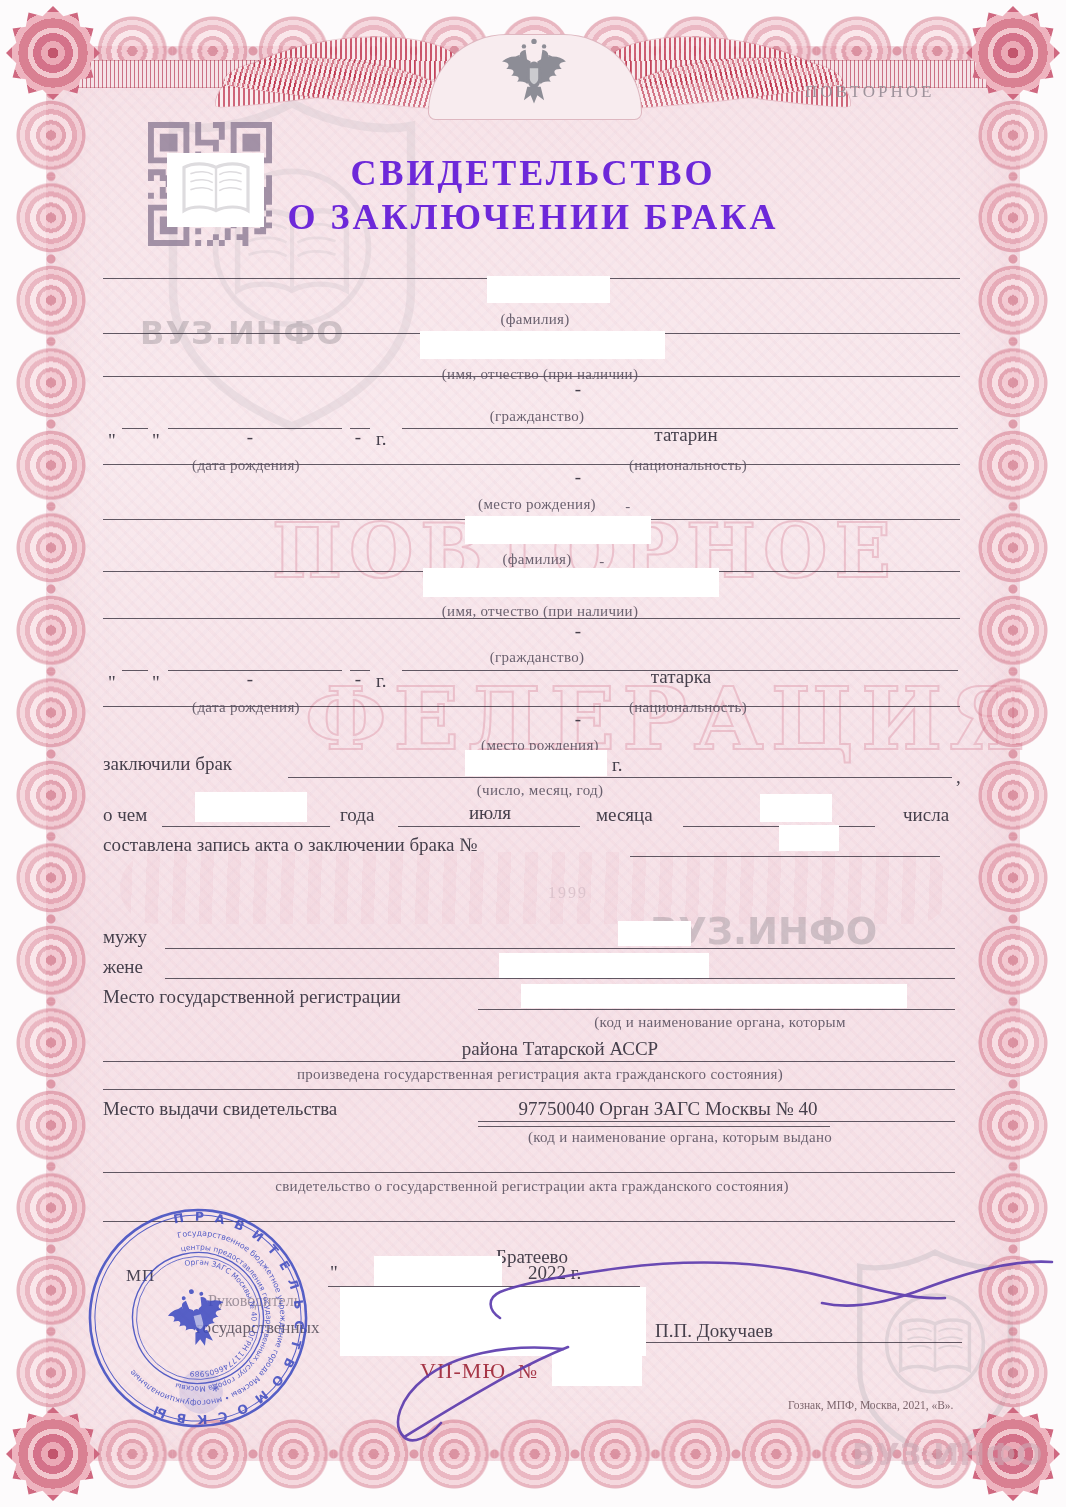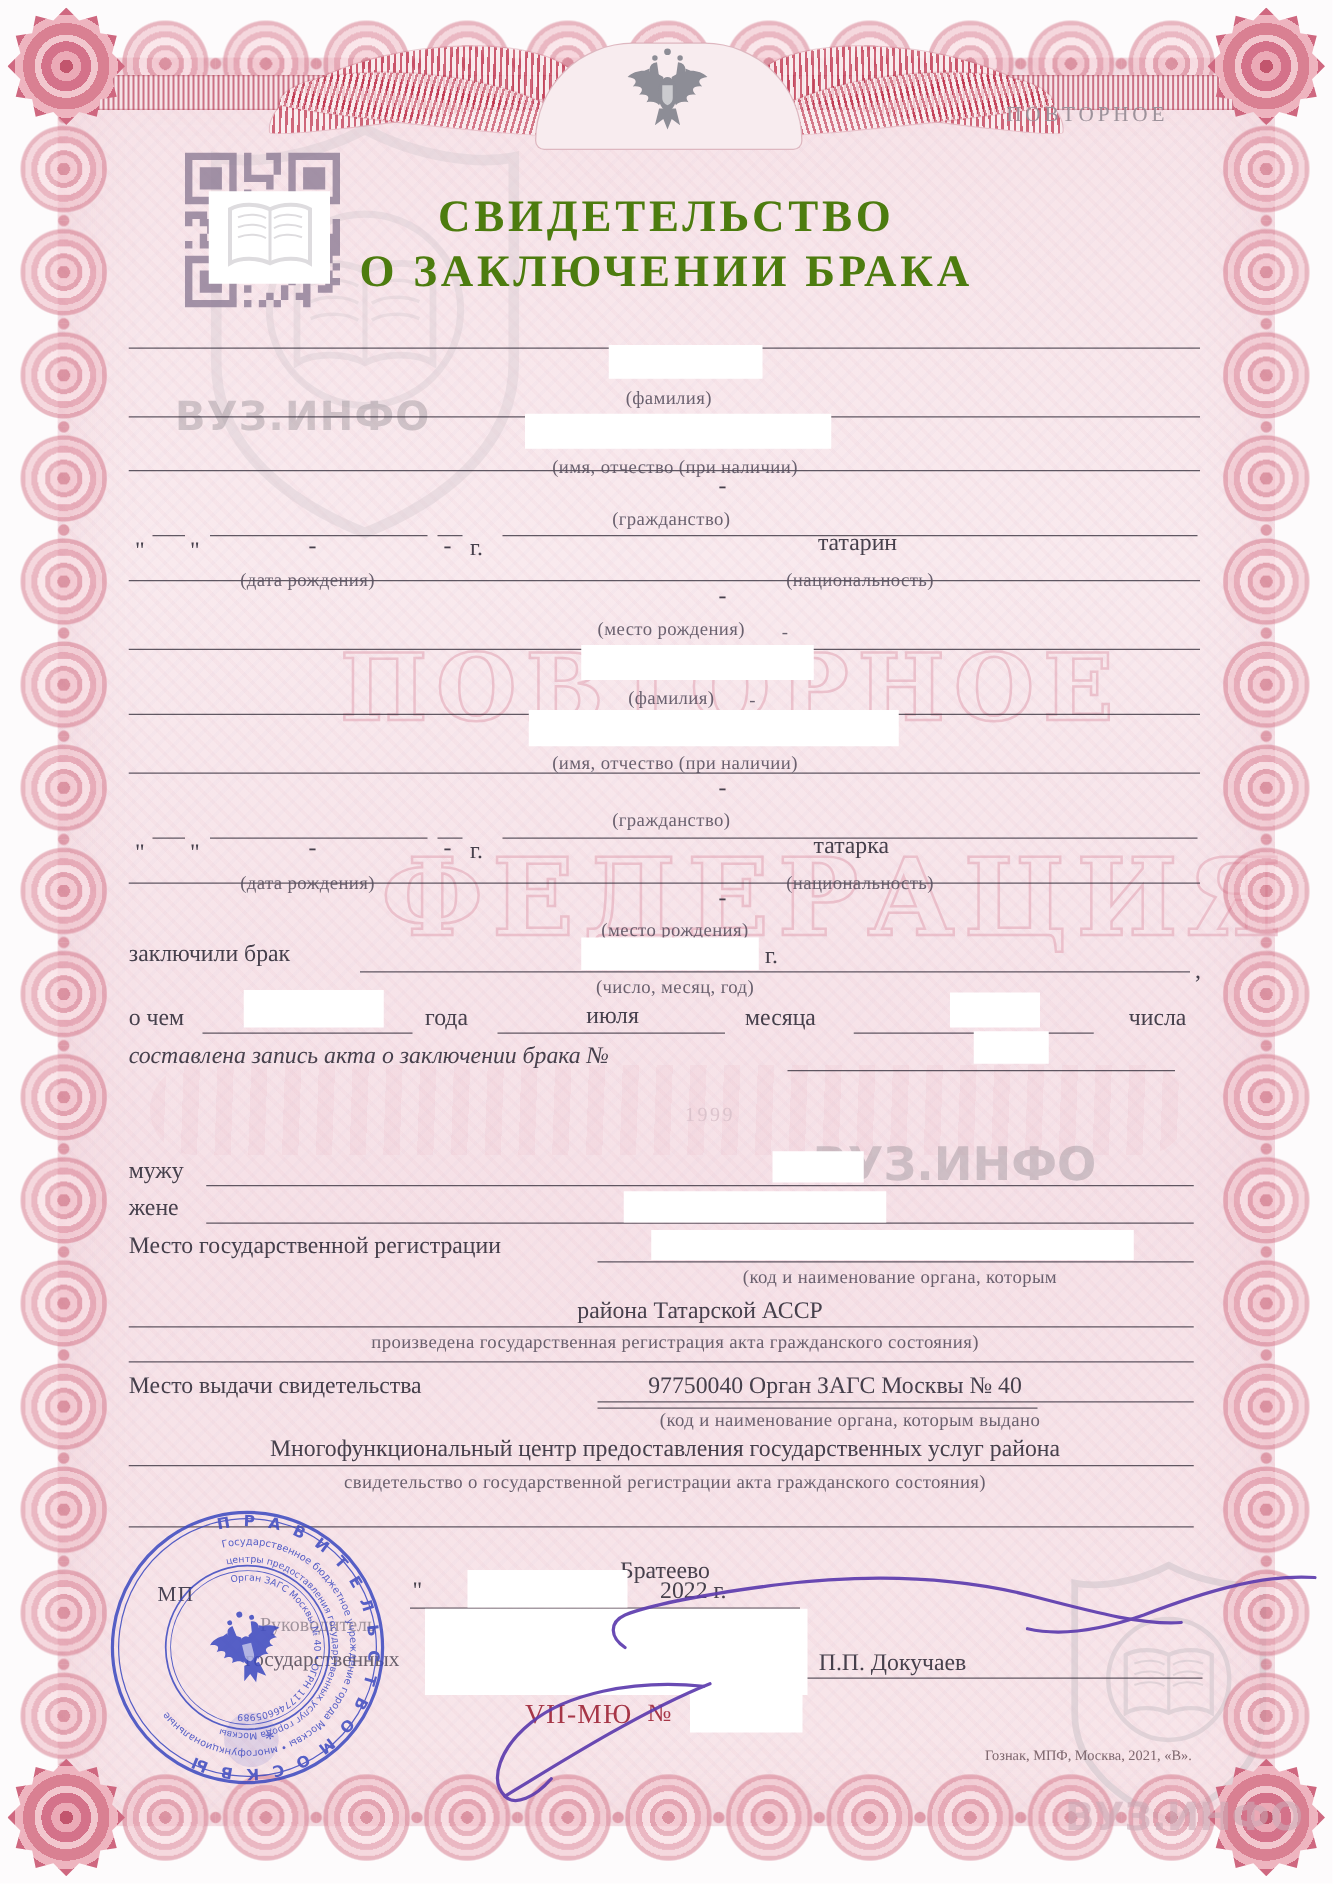--- a/index.html
+++ b/index.html
@@ -38,21 +38,21 @@
   .lbl{font-size:15px;color:#574f5e;opacity:.88;transform:translateX(-50%);letter-spacing:.3px;}
   .val{font-size:19px;color:#46404c;}
   .cval{font-size:19px;color:#46404c;transform:translateX(-50%);}
   .line{position:absolute;border-bottom:1.4px solid rgba(54,48,60,.78);z-index:4;}
   .redact{position:absolute;background:#ffffff;z-index:6;}
   .wm{position:absolute;z-index:1;}
   .bigwm{font-family:"DejaVu Serif",serif;font-weight:bold;color:transparent;
          -webkit-text-stroke:2px #e4a9b8;letter-spacing:7px;opacity:.6;}
   .brandwm{font-family:"DejaVu Sans",sans-serif;font-weight:bold;}
   .sig{position:absolute;inset:0;z-index:8;pointer-events:none;}
-  .title{position:absolute;z-index:5;width:100%;text-align:center;font-weight:bold;color:#4d7c0f;letter-spacing:3px;}
+  .title{position:absolute;z-index:5;width:100%;text-align:center;font-weight:bold;color:#6d28d9;letter-spacing:3px;}
 </style>
 </head>
 <body>
 
 <div class="page">
 
   <svg width="0" height="0" style="position:absolute" aria-hidden="true">
     <defs>
       <symbol id="eagle" viewBox="0 0 100 100">
         <g fill="currentColor">
@@ -212,21 +212,21 @@
   <div class="redact" style="left:195px;top:792px;width:112px;height:30px;"></div>
   <div class="line" style="left:162px;top:826px;width:168px;"></div>
   <div class="t val" style="left:340px;top:804px;">года</div>
   <div class="line" style="left:398px;top:826px;width:182px;"></div>
   <div class="t cval" style="left:490px;top:802px;">июля</div>
   <div class="t val" style="left:596px;top:804px;">месяца</div>
   <div class="line" style="left:683px;top:826px;width:192px;"></div>
   <div class="redact" style="left:760px;top:794px;width:72px;height:28px;"></div>
   <div class="t val" style="left:903px;top:804px;">числа</div>
 
-  <div class="t val" style="left:103px;top:834px;font-style:italic;">составлена запись акта о заключении брака №</div>
+  <div class="t val" style="left:103px;top:834px;">составлена запись акта о заключении брака №</div>
   <div class="line" style="left:630px;top:856px;width:310px;"></div>
   <div class="redact" style="left:779px;top:825px;width:60px;height:26px;"></div>
 
   <div class="t val" style="left:103px;top:926px;">мужу</div>
   <div class="line" style="left:165px;top:948px;width:790px;"></div>
   <div class="redact" style="left:618px;top:921px;width:73px;height:25px;"></div>
   <div class="t val" style="left:103px;top:956px;">жене</div>
   <div class="line" style="left:165px;top:978px;width:790px;"></div>
   <div class="redact" style="left:499px;top:953px;width:210px;height:25px;"></div>
 
@@ -237,21 +237,20 @@
   <div class="t cval" style="left:560px;top:1038px;">района Татарской АССР</div>
   <div class="line" style="left:103px;top:1061px;width:852px;"></div>
   <div class="t lbl" style="left:540px;top:1066px;">произведена государственная регистрация акта гражданского состояния)</div>
   <div class="line" style="left:103px;top:1089px;width:852px;"></div>
 
   <div class="t val" style="left:103px;top:1098px;">Место выдачи свидетельства</div>
   <div class="t cval" style="left:668px;top:1098px;">97750040 Орган ЗАГС Москвы № 40</div>
   <div class="line" style="left:478px;top:1121px;width:477px;"></div>
   <div class="line" style="left:478px;top:1126px;width:352px;"></div>
   <div class="t lbl" style="left:680px;top:1129px;">(код и наименование органа, которым выдано</div>
-  <div class="t cval" style="left:532px;top:1149px;">Многофункциональный центр предоставления государственных услуг района</div>
   <div class="line" style="left:103px;top:1172px;width:852px;"></div>
   <div class="t lbl" style="left:532px;top:1178px;">свидетельство о государственной регистрации акта гражданского состояния)</div>
   <div class="t cval" style="left:532px;top:1246px;">Братеево</div>
   <div class="line" style="left:103px;top:1221px;width:852px;"></div>
 
   <div class="t" style="left:126px;top:1266px;font-size:17px;color:#4a4454;letter-spacing:1px;z-index:6;">МП</div>
 
   <div class="t val" style="left:330px;top:1262px;">"</div>
   <div class="redact" style="left:374px;top:1256px;width:128px;height:30px;"></div>
   <div class="t val" style="left:528px;top:1262px;">2022 г.</div>

